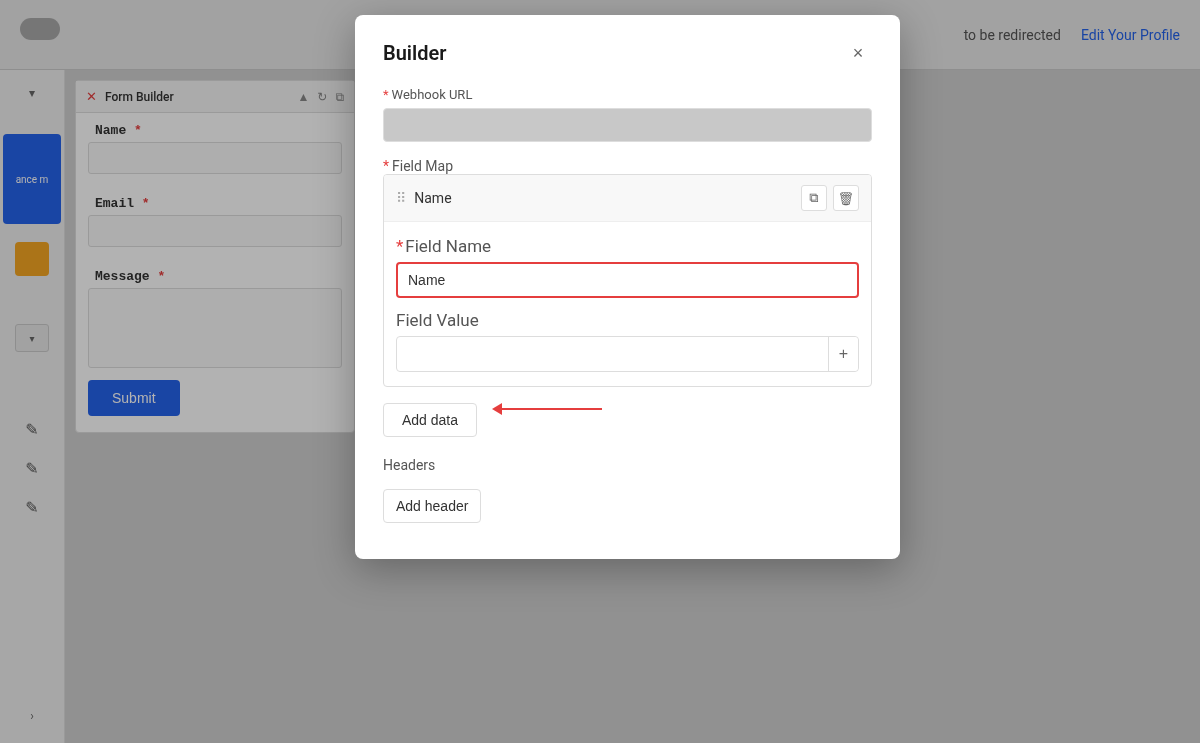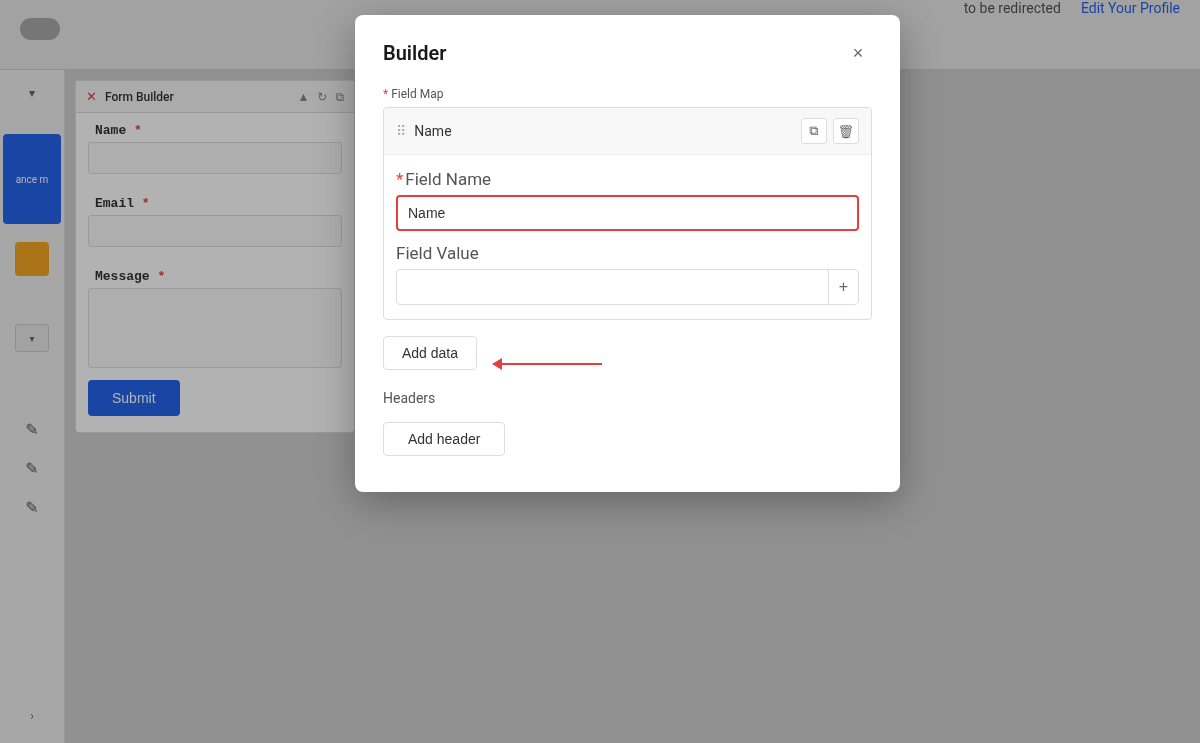--- a/index.html
+++ b/index.html
@@ -23,21 +23,21 @@
 
     
     .top-bar {
       position: absolute;
       top: 0; left: 0;
       width: 1200px;
       height: 70px;
       background: #e8e8e8;
       border-bottom: 1px solid #ccc;
       display: flex;
-      align-items: flex-start;
+      align-items: center;
       justify-content: flex-end;
       padding-right: 20px;
       gap: 20px;
     }
 
     .top-bar-link {
       color: #555;
       font-size: 14px;
       text-decoration: none;
     }
@@ -280,23 +280,22 @@
       background: #c8c8c8;
       padding: 0 10px;
     }
 
     
     .field-map-section {
       margin-bottom: 16px;
     }
 
     .field-map-label {
-      font-size: 12px;
+      font-size: 14px;
       color: #555;
-      margin-bottom: 6px;
     }
 
     .field-map-label .required-dot {
       color: #e53e3e;
       margin-right: 3px;
     }
 
     .field-map-row {
       border: 1px solid #ddd;
       border-radius: 4px;
@@ -397,21 +396,21 @@
       align-items: center;
       justify-content: center;
       font-size: 16px;
       color: #666;
       border-radius: 0 4px 4px 0;
     }
 
     
     .add-data-area {
       display: flex;
-      align-items: flex-end;
+      align-items: flex-start;
       gap: 16px;
       margin-bottom: 20px;
     }
 
     .add-data-btn {
       padding: 8px 18px;
       border: 1px solid #ddd;
       border-radius: 4px;
       background: white;
       font-size: 14px;
@@ -445,21 +444,21 @@
       margin-bottom: 8px;
     }
 
     .headers-label {
       font-size: 14px;
       color: #555;
       margin-bottom: 16px;
     }
 
     .add-header-btn {
-      padding: 8px 24px;
+      padding: 8px 12px;
       border: 1px solid #ddd;
       border-radius: 4px;
       background: white;
       font-size: 14px;
       color: #333;
       cursor: pointer;
     }
   </style>
 </head>
 <body>
@@ -512,20 +511,26 @@
 </div>
 
 <div class="overlay"></div>
 
 <div class="modal">
   <div class="modal-header">
     <span class="modal-title">Builder</span>
     <button class="modal-close-btn">×</button>
   </div>
 
+  <div class="field-section">
+    <div class="field-label">
+      <span class="required-dot">*</span><span>Webhook URL</span>
+    </div>
+    <input type="text" class="url-input" style="">
+  </div>
 
   <div class="field-map-section">
     <div class="field-map-label">
       <span class="required-dot">*</span><span>Field Map</span>
     </div>
     <div class="field-map-row">
       <div class="field-map-header-row">
         <span class="drag-icon">⠿</span>
         <span class="field-map-name">Name</span>
         <div class="field-map-actions">

